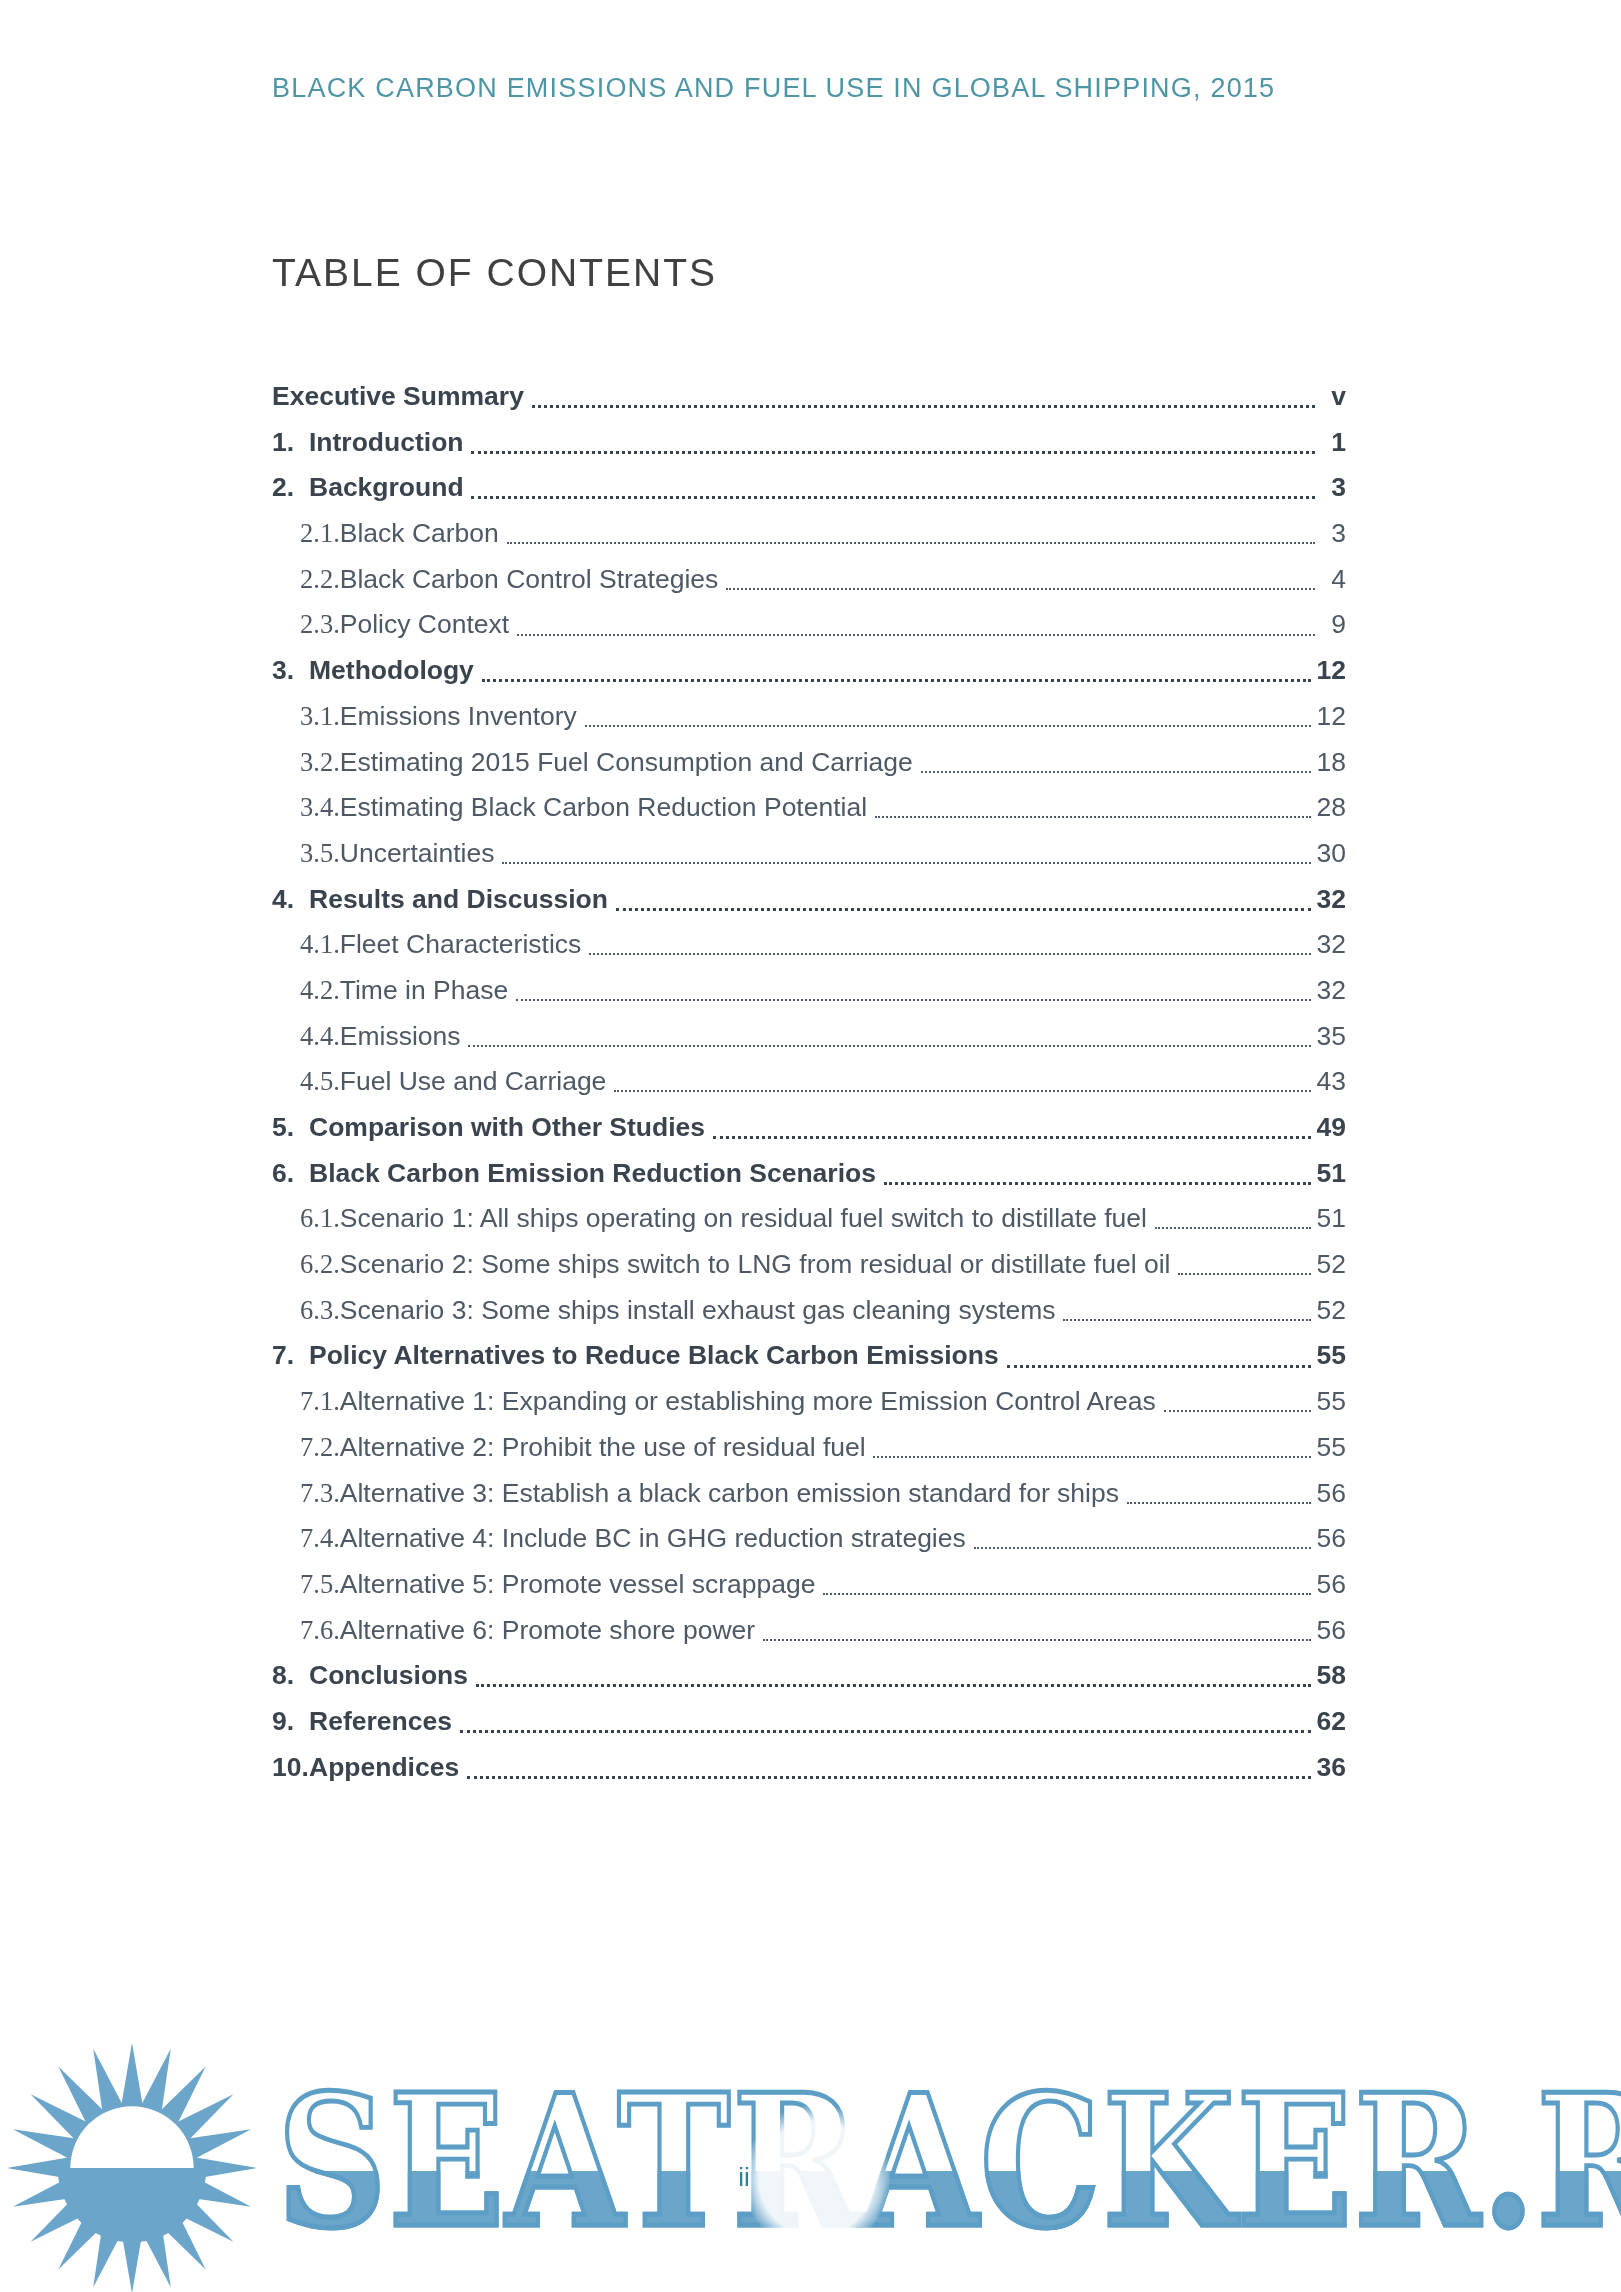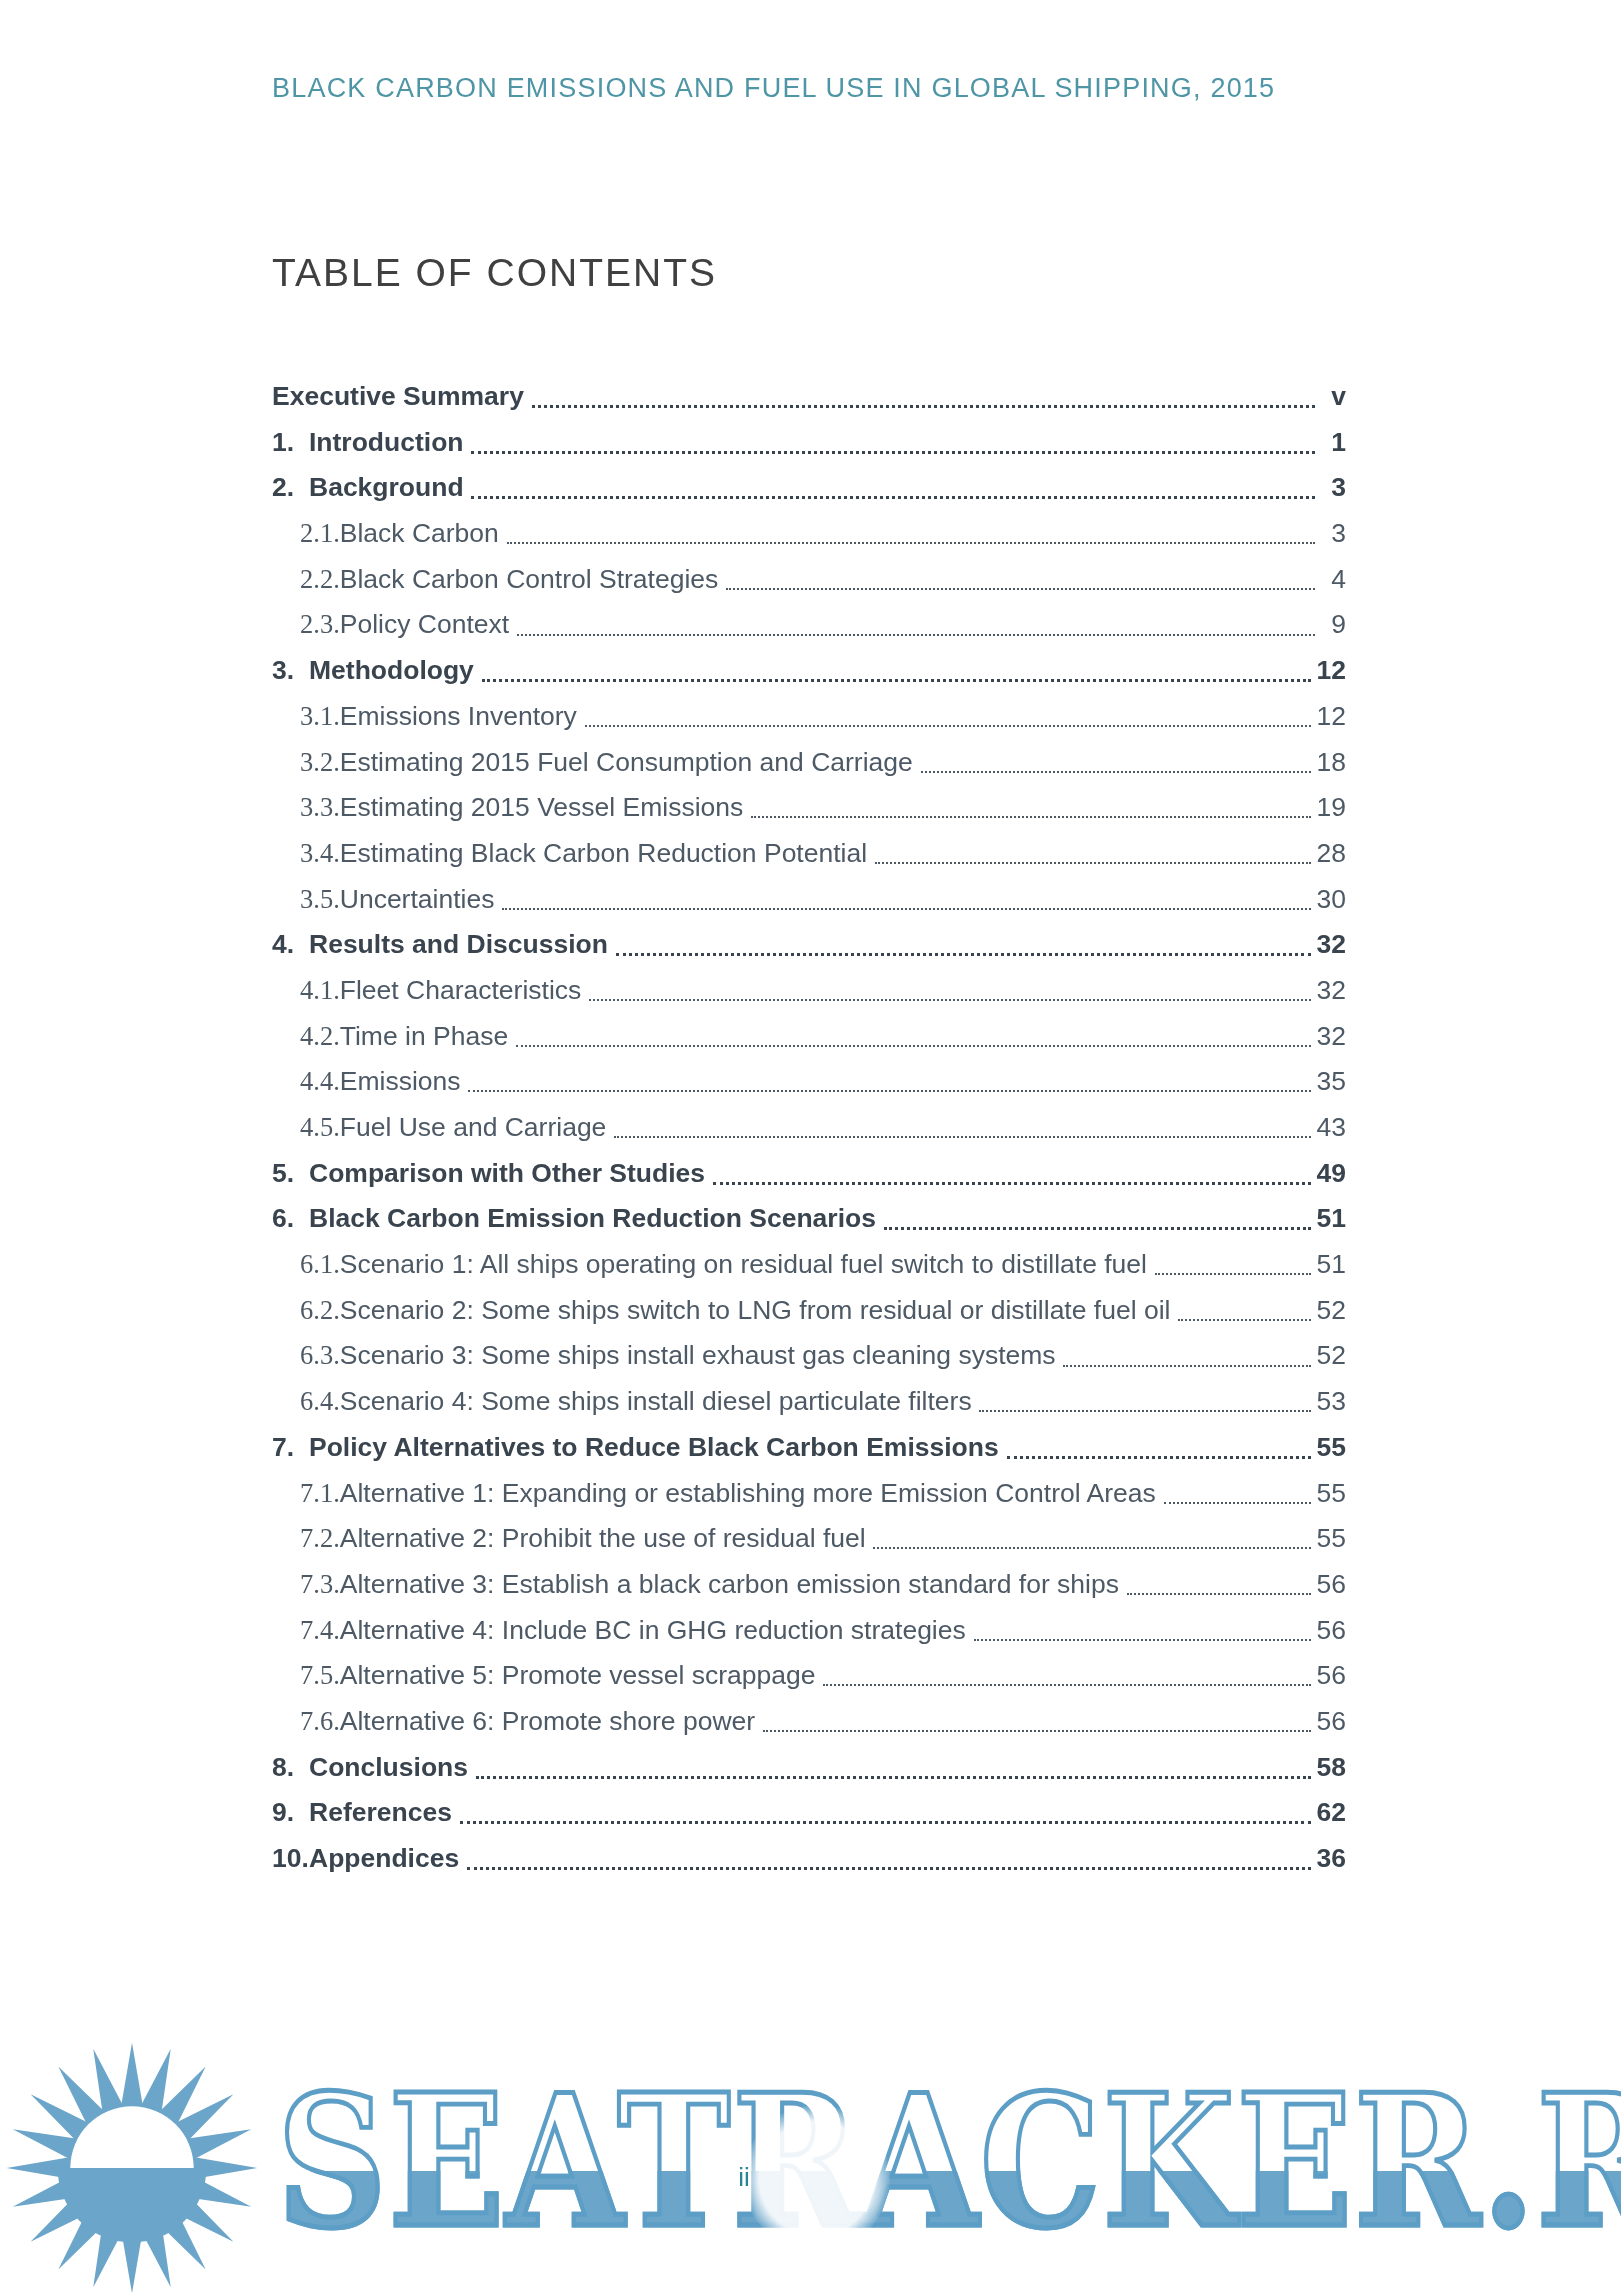--- a/index.html
+++ b/index.html
@@ -114,26 +114,20 @@
       <span class="dots"></span>
       <span class="page">12</span>
     </div>
     <div class="row sub">
       <span class="num">3.2.</span>
       <span class="label">Estimating 2015 Fuel Consumption and Carriage</span>
       <span class="dots"></span>
       <span class="page">18</span>
     </div>
     <div class="row sub">
-      <span class="num">3.3.</span>
-      <span class="label">Estimating 2015 Vessel Emissions</span>
-      <span class="dots"></span>
-      <span class="page">19</span>
-    </div>
-    <div class="row sub">
       <span class="num">3.4.</span>
       <span class="label">Estimating Black Carbon Reduction Potential</span>
       <span class="dots"></span>
       <span class="page">28</span>
     </div>
     <div class="row sub">
       <span class="num">3.5.</span>
       <span class="label">Uncertainties</span>
       <span class="dots"></span>
       <span class="page">30</span>
@@ -190,26 +184,20 @@
       <span class="num">6.2.</span>
       <span class="label">Scenario 2: Some ships switch to LNG from residual or distillate fuel oil</span>
       <span class="dots"></span>
       <span class="page">52</span>
     </div>
     <div class="row sub">
       <span class="num">6.3.</span>
       <span class="label">Scenario 3: Some ships install exhaust gas cleaning systems</span>
       <span class="dots"></span>
       <span class="page">52</span>
-    </div>
-    <div class="row sub">
-      <span class="num">6.4.</span>
-      <span class="label">Scenario 4: Some ships install diesel particulate filters</span>
-      <span class="dots"></span>
-      <span class="page">53</span>
     </div>
     <div class="row major">
       <span class="num">7.</span>
       <span class="label">Policy Alternatives to Reduce Black Carbon Emissions</span>
       <span class="dots"></span>
       <span class="page">55</span>
     </div>
     <div class="row sub">
       <span class="num">7.1.</span>
       <span class="label">Alternative 1: Expanding or establishing more Emission Control Areas</span>

